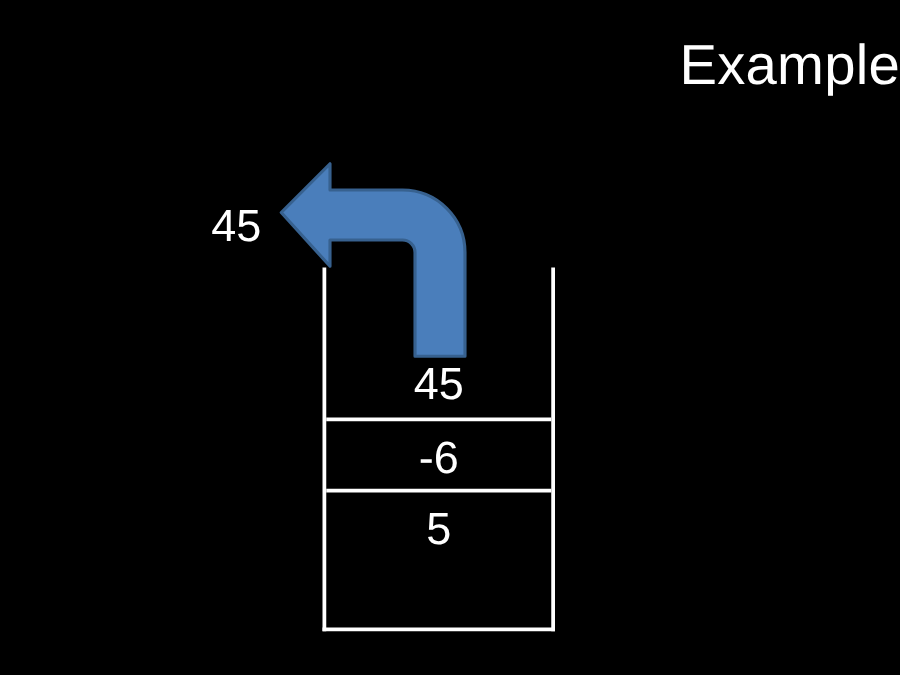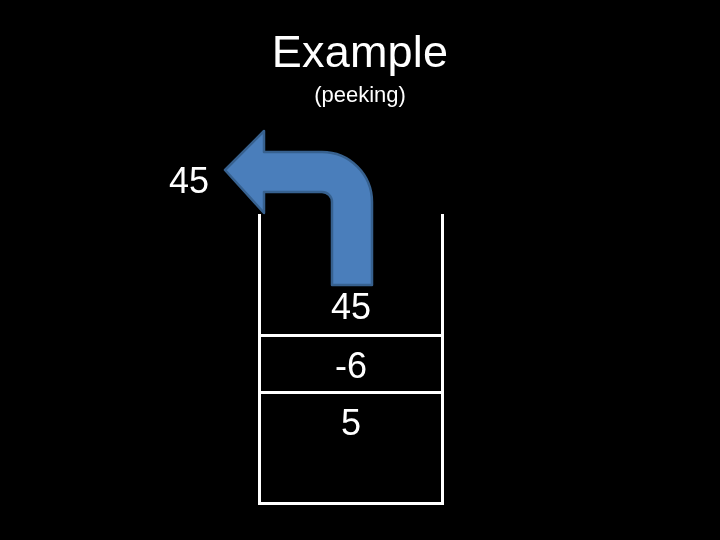--- a/index.html
+++ b/index.html
@@ -16,21 +16,21 @@
     font-family: "Liberation Sans", sans-serif;
     -webkit-font-smoothing: antialiased;
   }
 
   
   #title {
     position: absolute;
     left: 0;
     top: 26px;
     width: 720px;
-    text-align: center;
+    text-align: right;
     color: #ffffff;
     font-size: 45px;
     line-height: 52px;
     font-weight: 400;
     letter-spacing: 0.2px;
     white-space: nowrap;
   }
   #subtitle {
     position: absolute;
     left: 0;
@@ -109,21 +109,20 @@
     display: inline-block;
   }
 </style>
 </head>
 <body>
 
 <div id="slide">
 
   <div id="title">Example</div>
 
-  <div id="subtitle">(peeking)</div>
 
   <div id="peek-value">45</div>
 
   <svg id="arrow-svg" viewBox="0 0 170 168" aria-hidden="true">
     <path d="M 7 44
              L 46 5
              L 46 26
              L 104 26
              A 50 50 0 0 1 154 76
              L 154 159

